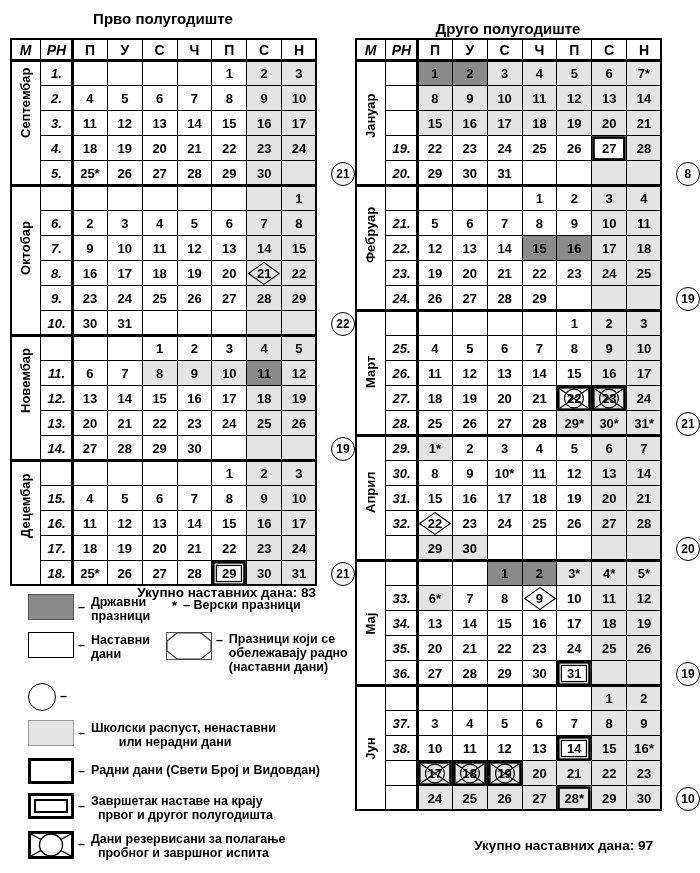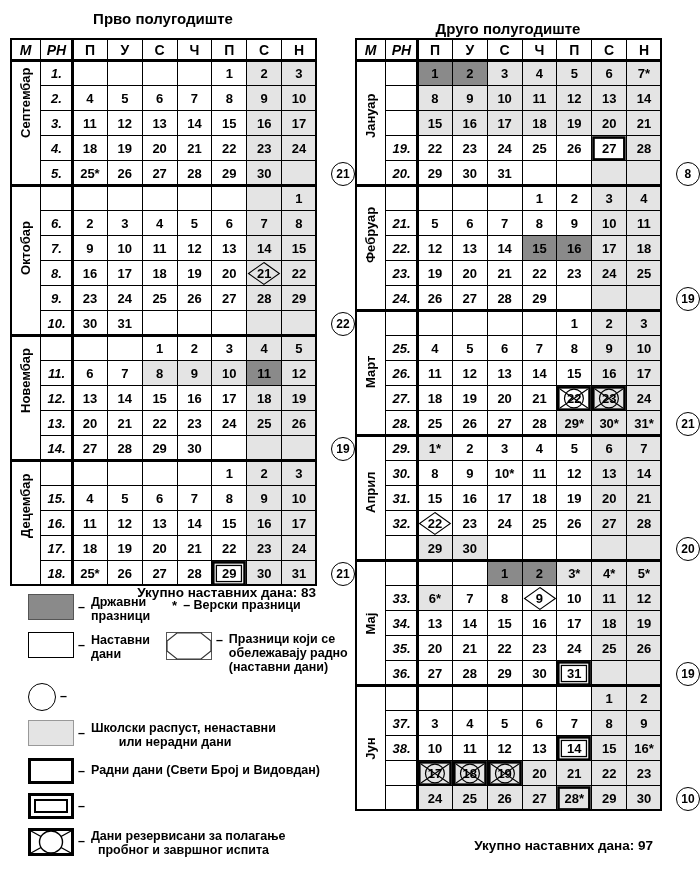--- a/index.html
+++ b/index.html
@@ -829,20 +829,21 @@
 
   <div class="leg-row">
     <div class="leg-sw sw-work"></div>
     <div class="dash">–</div>
     <div class="leg-txt" style="padding-top:5px;">Радни дани (Свети Број и Видовдан)</div>
   </div>
 
   <div class="leg-row">
     <div class="leg-sw sw-end"></div>
     <div class="dash">–</div>
+    <div class="leg-txt">Завршетак наставе на крају<br>&nbsp;&nbsp;првог и другог полугодишта</div>
   </div>
 
   <div class="leg-row">
     <div style="margin-left:22px;flex:0 0 auto;">
       <svg width="46" height="28" viewBox="0 0 46 28">
         <rect x="1.5" y="1.5" width="43" height="25" fill="#fff" stroke="#000" stroke-width="3"></rect>
         <path d="M3,3 L43,25 M43,3 L3,25" stroke="#000" stroke-width="1.4"></path>
         <ellipse cx="23" cy="14" rx="11.5" ry="11" fill="#fff" stroke="#000" stroke-width="1.4"></ellipse>
       </svg>
     </div>

